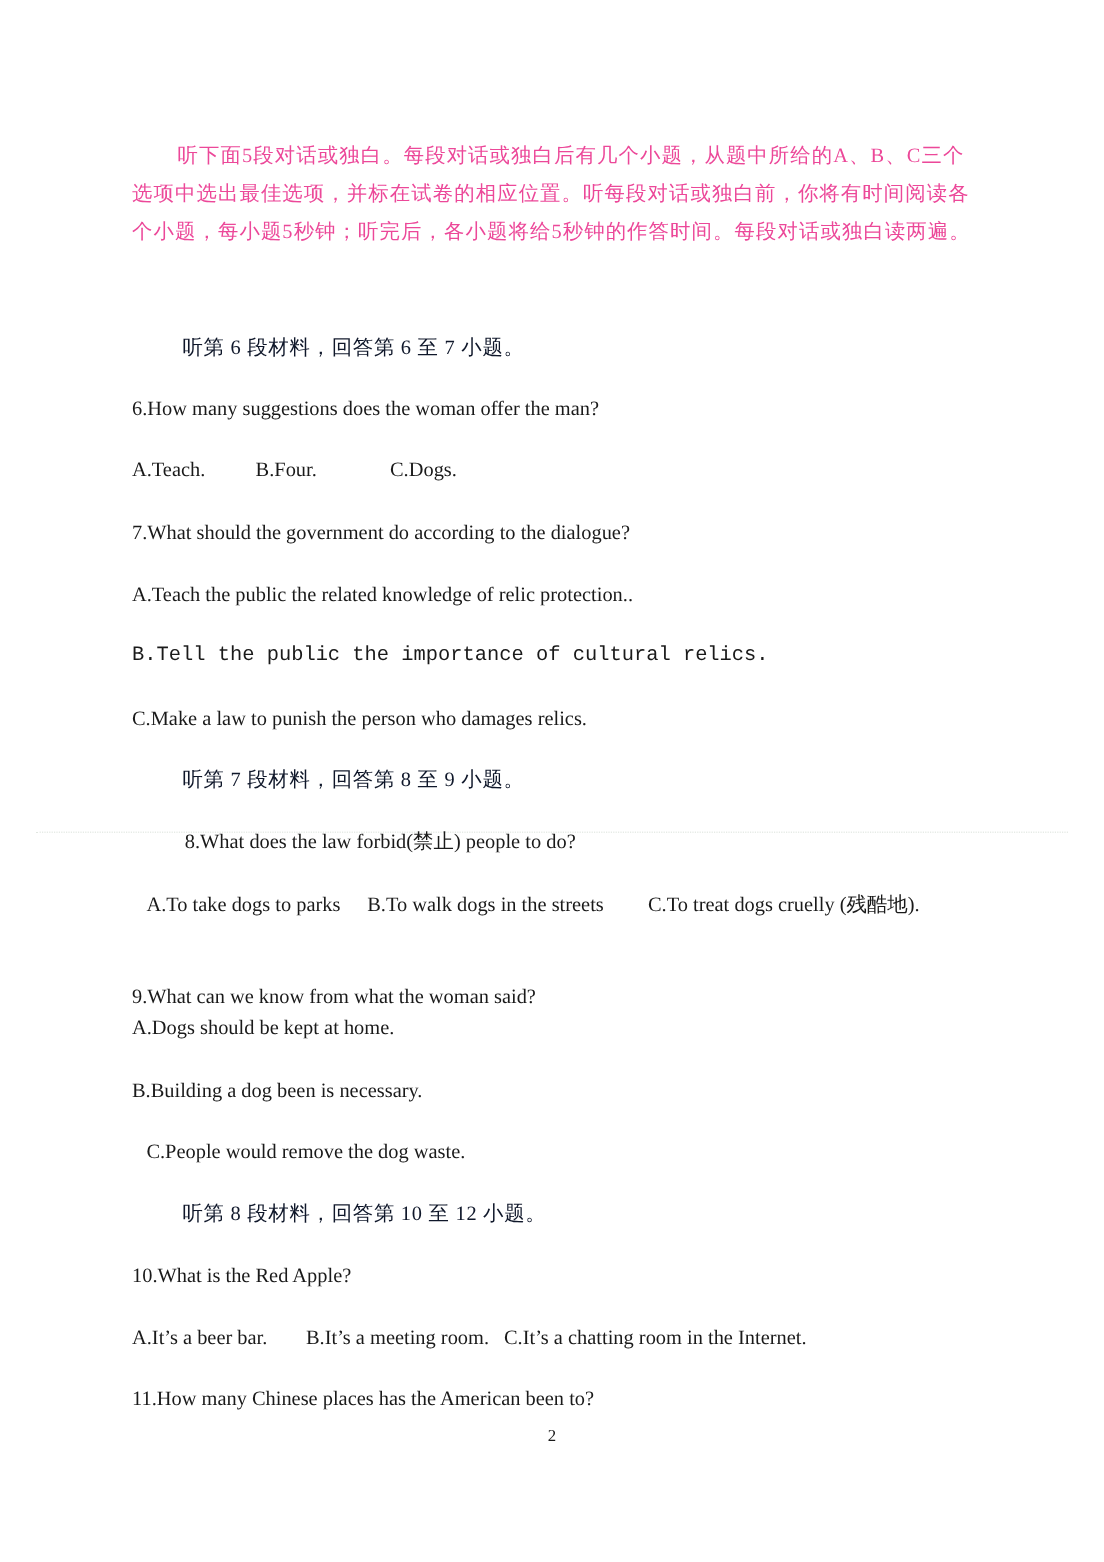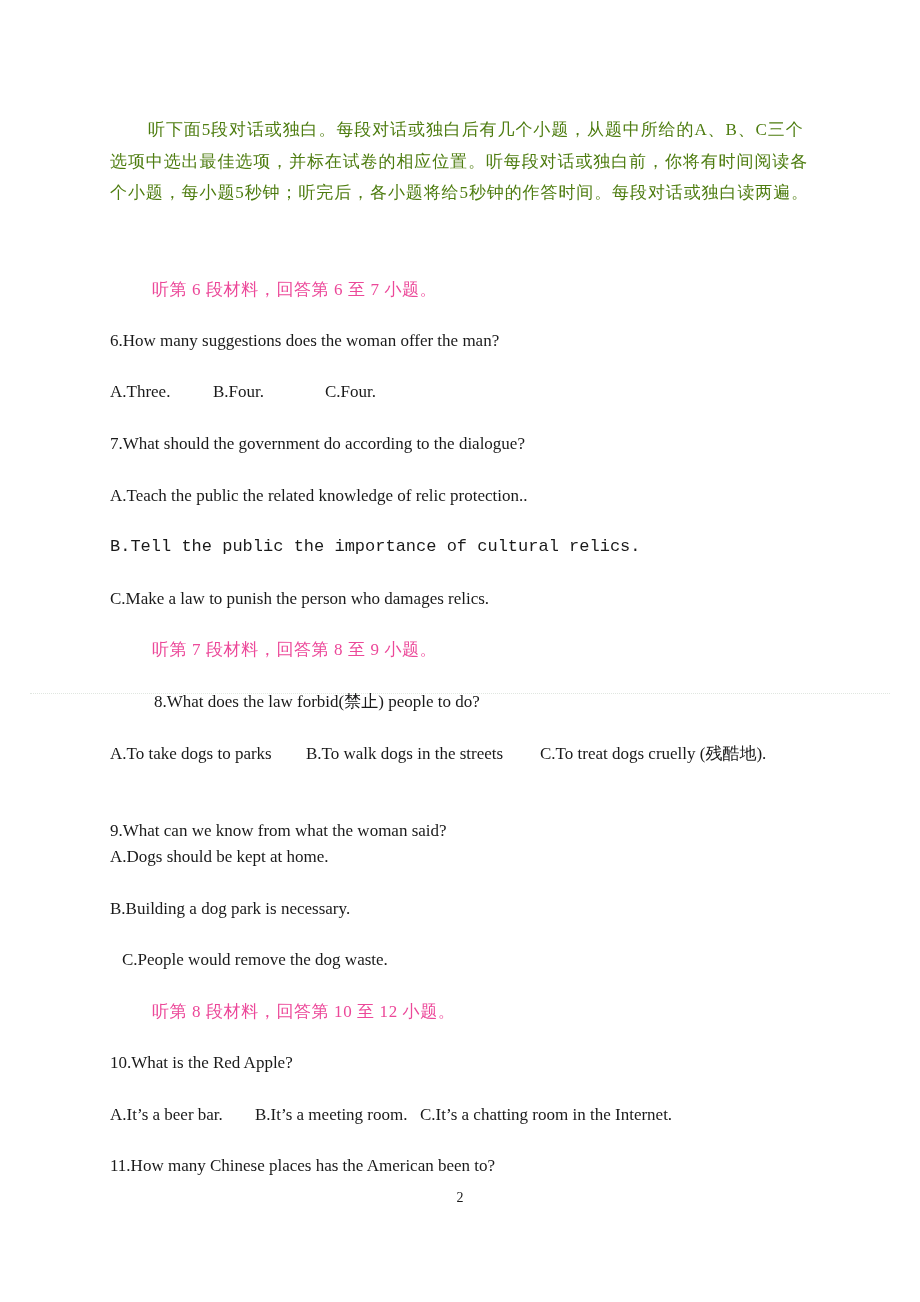--- a/index.html
+++ b/index.html
@@ -1,61 +1,61 @@
 <!DOCTYPE html>
 <html><head>
 <meta charset="utf-8">
 <style>
   html, body { margin: 0; padding: 0; background: #ffffff; }
   body { width: 920px; height: 1302px; position: relative; overflow: hidden;
          font-family: "Liberation Serif", "DejaVu Serif", serif; color: #1a1a1a; }
   .line { position: absolute; left: 110px; font-size: 17px; white-space: nowrap; line-height: 22px; }
-  .cn { color: #ec4899; letter-spacing: 0.6px; padding-left: 42px; }
-  .intro { position: absolute; left: 110px; width: 705px; font-size: 17px; color: #4d7c0f;
+  .cn { color: #0f172a; letter-spacing: 0.6px; padding-left: 42px; }
+  .intro { position: absolute; left: 110px; width: 705px; font-size: 17px; color: #ec4899;
            line-height: 31.7px; text-indent: 38px; letter-spacing: 0.9px; top: 114px; }
   .opt { position: absolute; }
   .divider { position: absolute; left: 30px; right: 30px; top: 693px; height: 0;
              border-top: 1px dotted #e0e6e0; }
   .pageno { position: absolute; top: 1190px; left: 0; width: 920px; text-align: center; font-size: 14px; }
 </style>
 </head>
 <body>
 
 <div>
 
   <p class="intro" style="margin:0;">听下面5段对话或独白。每段对话或独白后有几个小题，从题中所给的A、B、C三个选项中选出最佳选项，并标在试卷的相应位置。听每段对话或独白前，你将有时间阅读各个小题，每小题5秒钟；听完后，各小题将给5秒钟的作答时间。每段对话或独白读两遍。</p>
 
   <div class="line cn" style="top:279px;">听第 6 段材料，回答第 6 至 7 小题。</div>
 
   <div class="line" style="top:330px;">6.How many suggestions does the woman offer the man?</div>
   <div class="line" style="top:381px; width:400px;">
-    <span class="opt" style="left:0;">A.Three.</span>
+    <span class="opt" style="left:0;">A.Teach.</span>
     <span class="opt" style="left:103px;">B.Four.</span>
-    <span class="opt" style="left:215px;">C.Four.</span>
+    <span class="opt" style="left:215px;">C.Dogs.</span>
   </div>
 
   <div class="line" style="top:433px;">7.What should the government do according to the dialogue?</div>
   <div class="line" style="top:485px;">A.Teach the public the related knowledge of relic protection..</div>
   <div class="line" style="top:536px;font-family:Liberation Mono, monospace;">B.Tell the public the importance of cultural relics.</div>
   <div class="line" style="top:588px;">C.Make a law to punish the person who damages relics.</div>
 
   <div class="line cn" style="top:639px;text-align:center;">听第 7 段材料，回答第 8 至 9 小题。</div>
 
   <div class="divider"></div>
 
   <div class="line" style="top:691px;margin-left:44px;">8.What does the law forbid(禁止) people to do?</div>
   <div class="line" style="top:743px; width:700px;">
-    <span class="opt" style="left:0;">A.To take dogs to parks</span>
+    <span class="opt" style="left:12px;">A.To take dogs to parks</span>
     <span class="opt" style="left:196px;">B.To walk dogs in the streets</span>
     <span class="opt" style="left:430px;">C.To treat dogs cruelly (残酷地).</span>
   </div>
 
   <div class="line" style="top:820px;">9.What can we know from what the woman said?</div>
   <div class="line" style="top:846px;">A.Dogs should be kept at home.</div>
-  <div class="line" style="top:898px;">B.Building a dog park is necessary.</div>
+  <div class="line" style="top:898px;">B.Building a dog been is necessary.</div>
   <div class="line" style="top:949px;margin-left:12px;">C.People would remove the dog waste.</div>
 
   <div class="line cn" style="top:1001px;">听第 8 段材料，回答第 10 至 12 小题。</div>
 
   <div class="line" style="top:1052px;">10.What is the Red Apple?</div>
   <div class="line" style="top:1104px; width:700px;">
     <span class="opt" style="left:0;">A.It’s a beer bar.</span>
     <span class="opt" style="left:145px;">B.It’s a meeting room.</span>
     <span class="opt" style="left:310px;">C.It’s a chatting room in the Internet.</span>
   </div>

